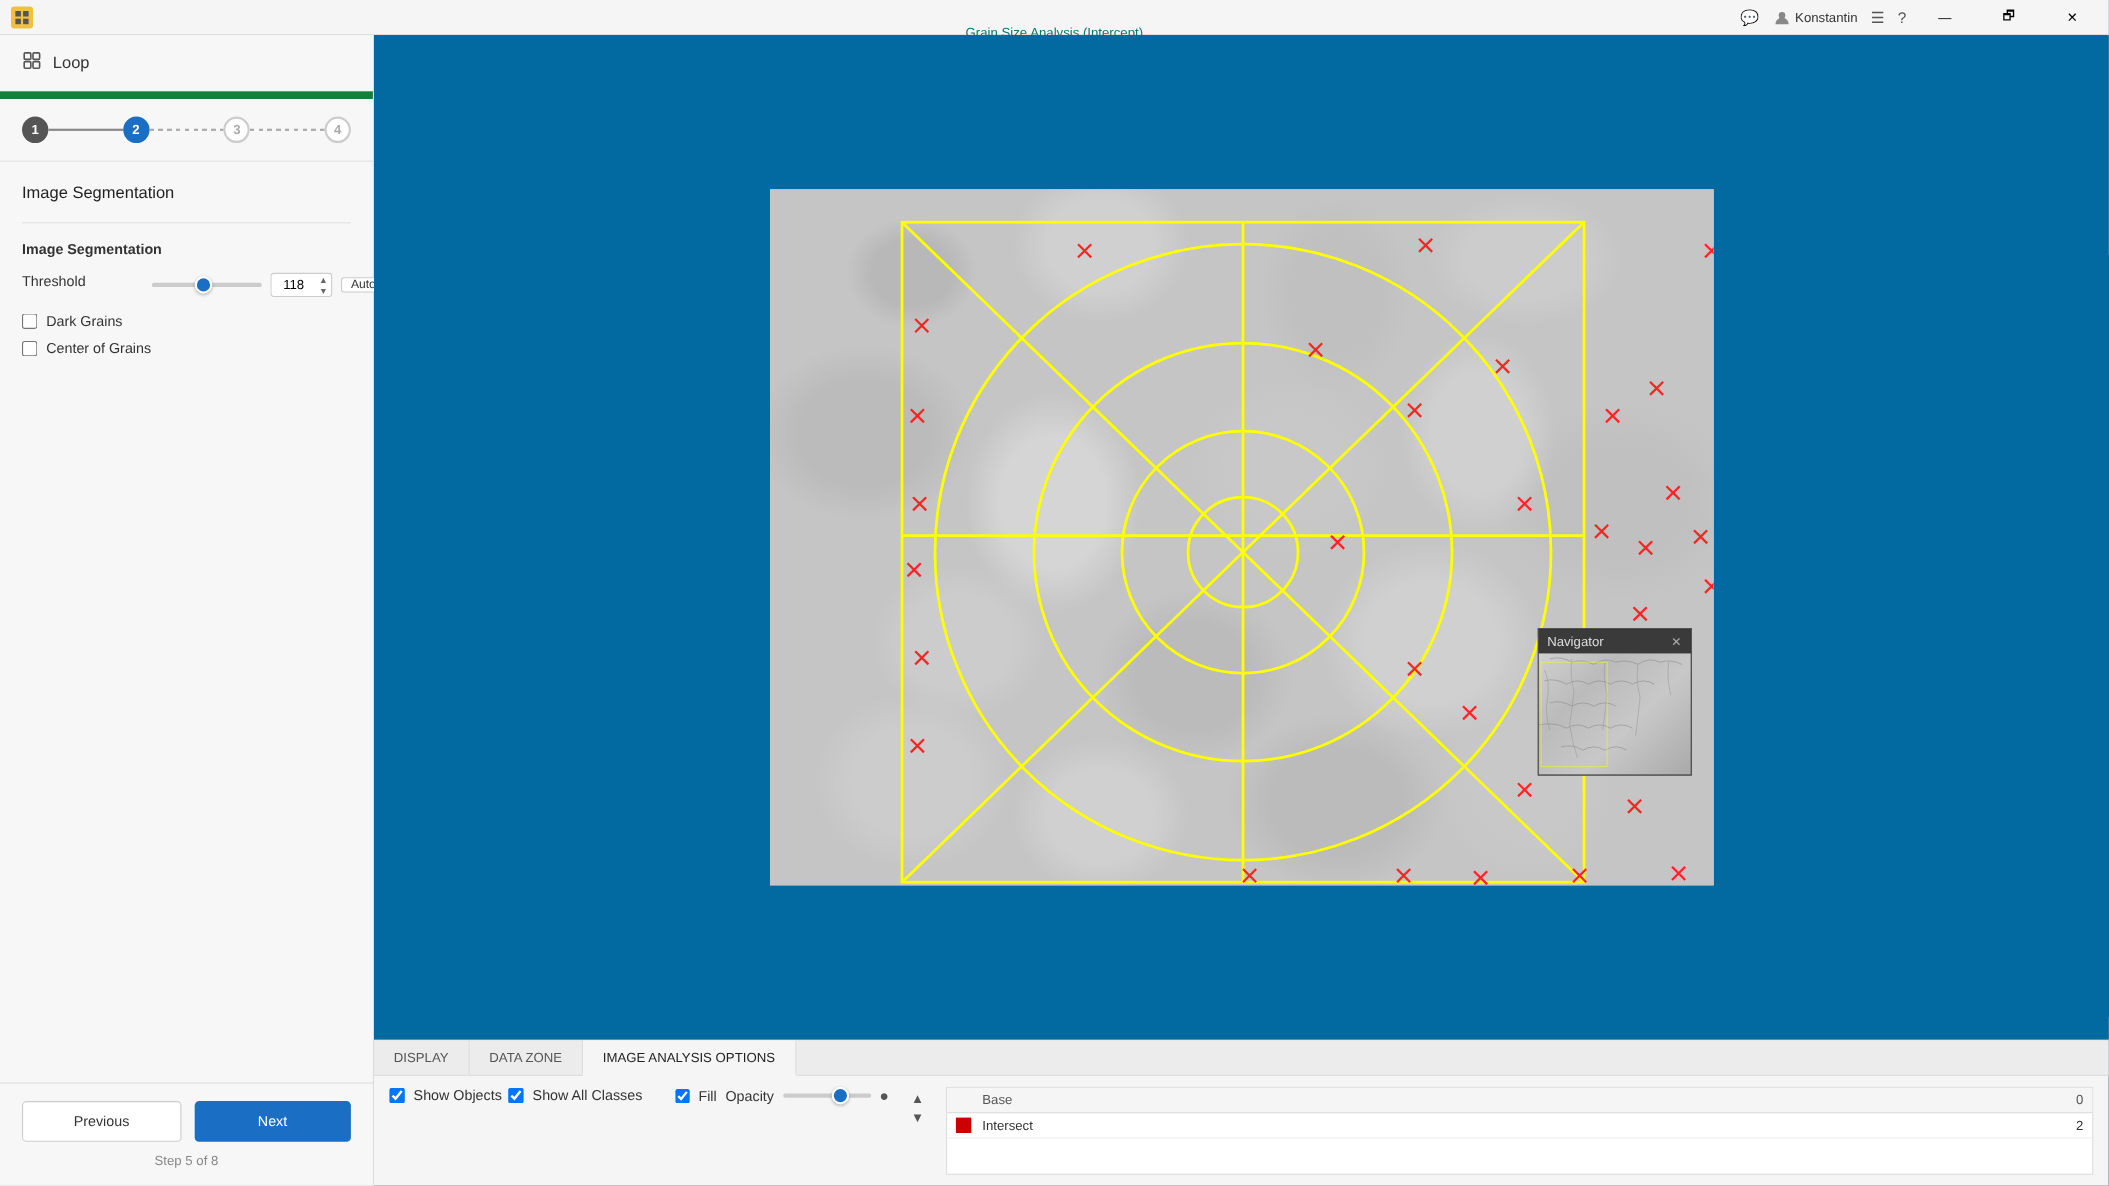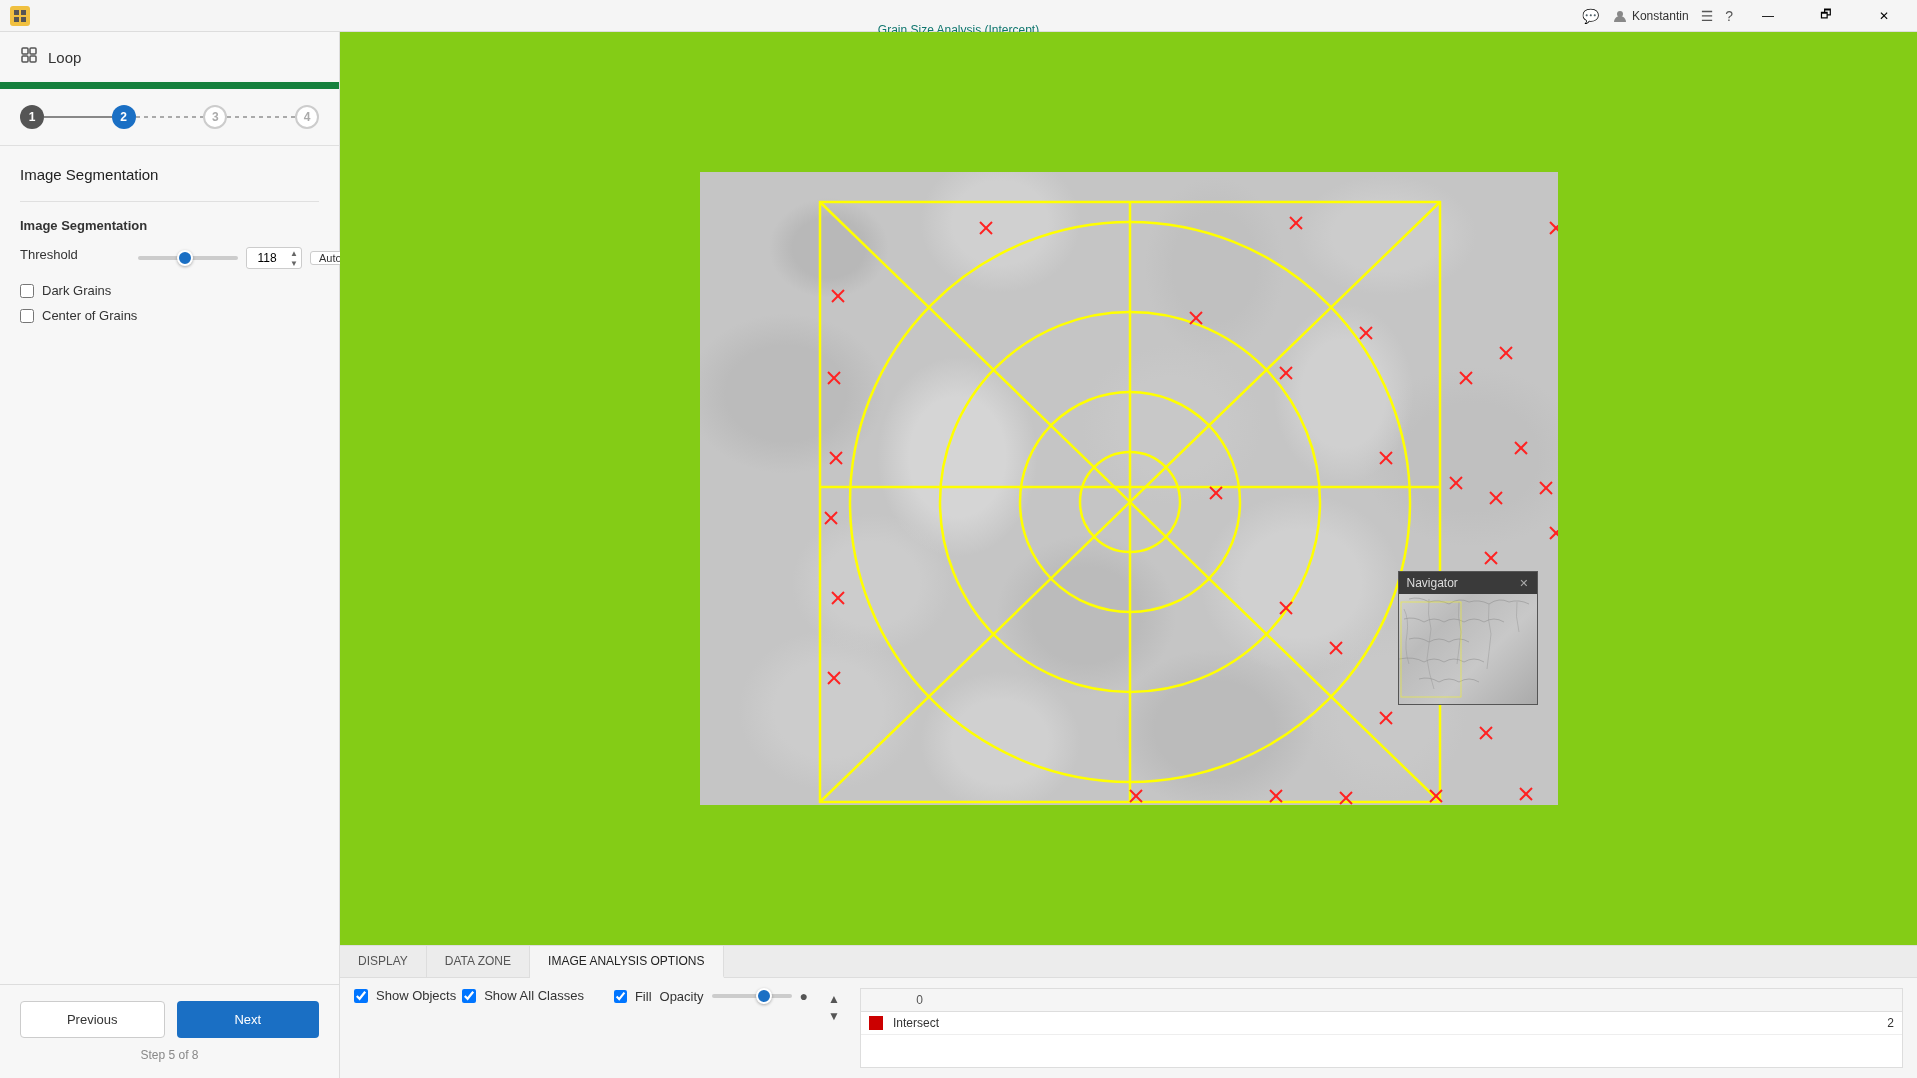--- a/index.html
+++ b/index.html
@@ -145,21 +145,21 @@
     }
 
     
     .canvas-area {
       flex: 1;
       display: flex;
       align-items: center;
       justify-content: center;
       position: relative;
       overflow: hidden;
-      background: #84cc16;
+      background: #0369a1;
     }
 
     .grain-image-wrapper {
       position: relative;
       width: 858px;
       height: 633px;
     }
 
     .grain-image-bg {
       width: 100%; height: 100%;
@@ -591,20 +591,21 @@
         </div>
 
         <div style="display:flex;flex-direction:column;gap:3px;margin-top:4px;">
           <span style="font-size:12px;cursor:pointer;color:#555;">▲</span>
           <span style="font-size:12px;cursor:pointer;color:#555;">▼</span>
         </div>
 
         <div class="class-table-wrap">
           <div class="class-row" style="background:#f5f5f5;border-bottom:1px solid #ddd;">
             <div style="width:14px;"></div>
+            <span class="col-header name-col">Base</span>
             <span class="col-header val-col">0</span>
           </div>
           <div class="class-row">
             <div class="class-color" style="background:#cc0000;"></div>
             <span class="class-name">Intersect</span>
             <span class="class-value">2</span>
           </div>
         </div>
       </div>
     </div>

